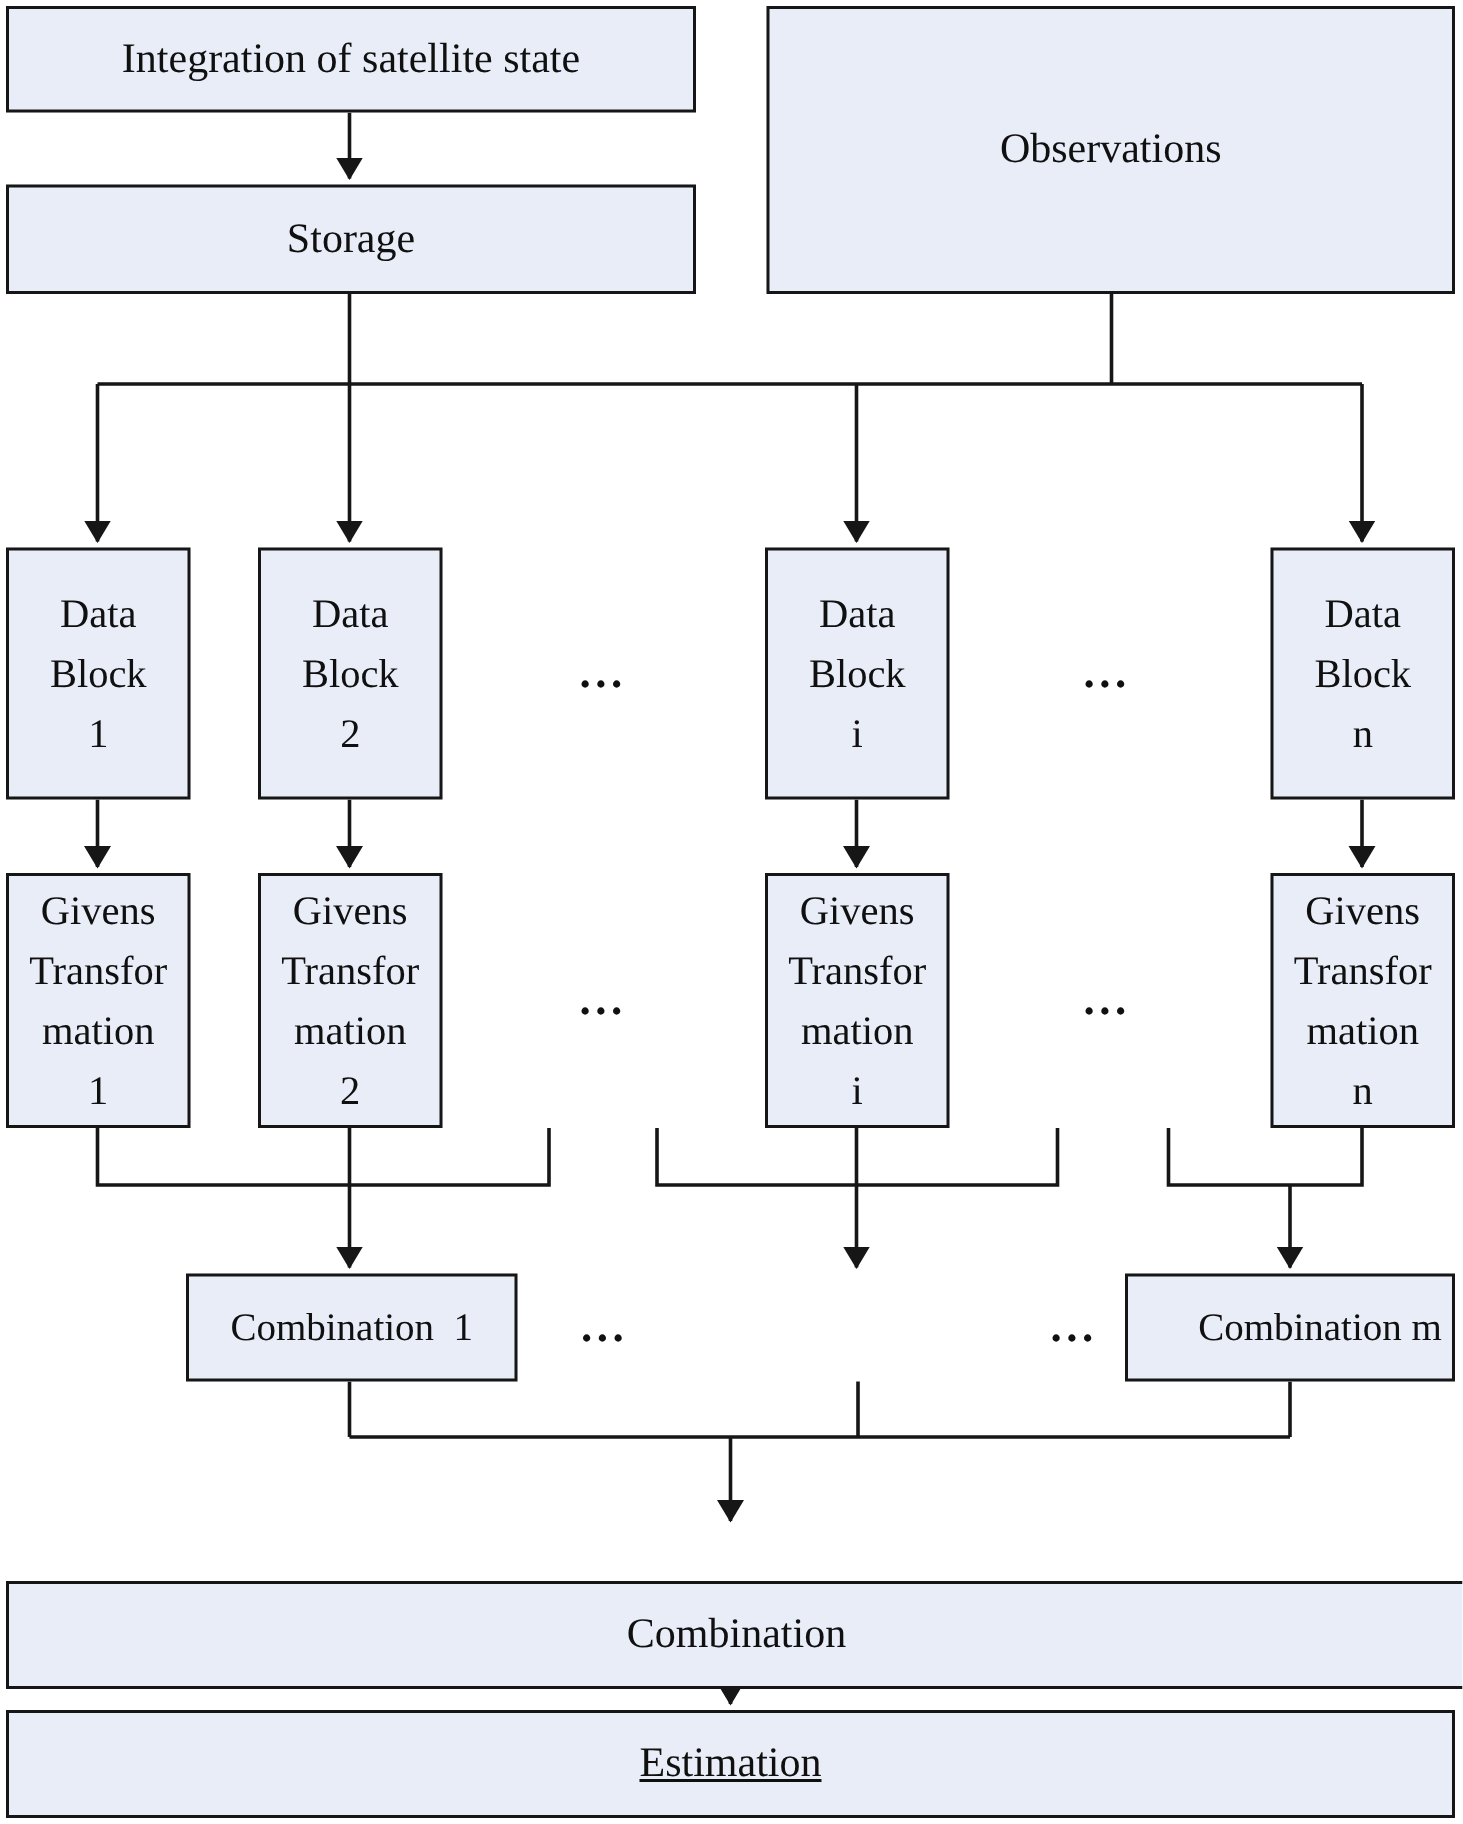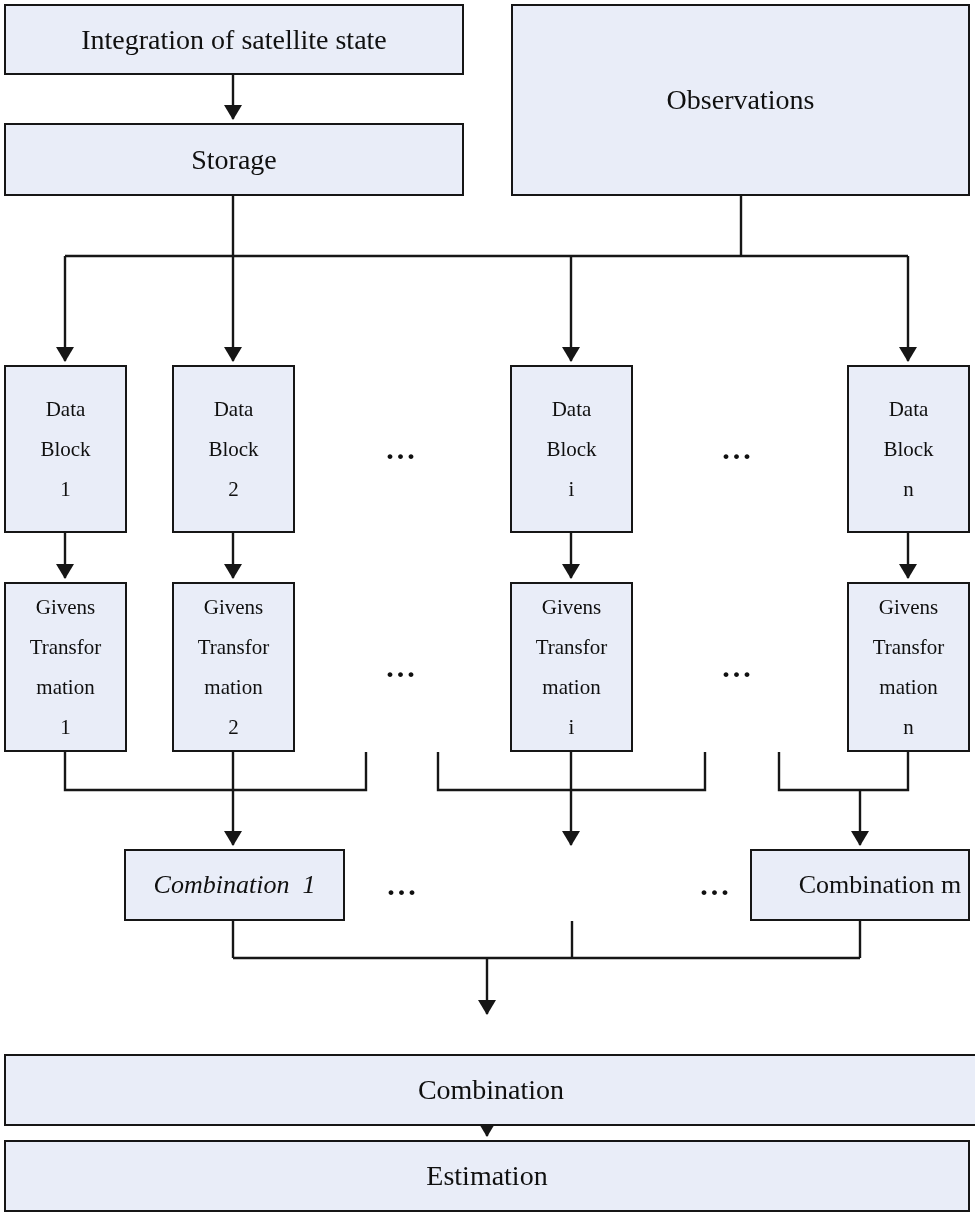--- a/index.html
+++ b/index.html
@@ -28,47 +28,47 @@
   .box{
     position:absolute;
     box-sizing:border-box;
     background:var(--fill);
     border:2.5px solid var(--stroke);
     display:flex;
     align-items:center;
     justify-content:center;
     text-align:center;
     z-index:2;
-    font-size:21px;
+    font-size:27px;
     line-height:40px;
     white-space:pre-line;
   }
   .box.wide{font-size:28px;}
   .box.comb{white-space:pre-wrap;font-size:26px;}
   
   .b-integration{left:4px;top:4px;width:460px;height:71px;}
   .b-storage{left:4px;top:123px;width:460px;height:73px;}
   .b-observations{left:511px;top:4px;width:459px;height:192px;}
   
   .b-db1{left:4px;top:365px;width:123px;height:168px;}
   .b-db2{left:172px;top:365px;width:123px;height:168px;}
   .b-dbi{left:510px;top:365px;width:123px;height:168px;}
   .b-dbn{left:847px;top:365px;width:123px;height:168px;}
   
   .b-gt1{left:4px;top:582px;width:123px;height:170px;}
   .b-gt2{left:172px;top:582px;width:123px;height:170px;}
   .b-gti{left:510px;top:582px;width:123px;height:170px;}
   .b-gtn{left:847px;top:582px;width:123px;height:170px;}
   
-  .b-c1{left:124px;top:849px;width:221px;height:72px;font-style:italic;}
+  .b-c1{left:124px;top:849px;width:221px;height:72px;}
   .b-ci{left:462px;top:849px;width:221px;height:72px;}
   .b-cm{left:750px;top:849px;width:220px;height:72px;padding-left:40px;}
   
   .b-combination{left:4px;top:1054px;width:974px;height:72px;}
-  .b-estimation{left:4px;top:1140px;width:966px;height:72px;}
+  .b-estimation{left:4px;top:1140px;width:966px;height:72px;text-decoration:underline;}
   .dots{
     position:absolute;
     z-index:2;
     display:flex;
     align-items:center;
     justify-content:center;
     font-size:30px;
     font-weight:700;
     letter-spacing:3px;
   }

